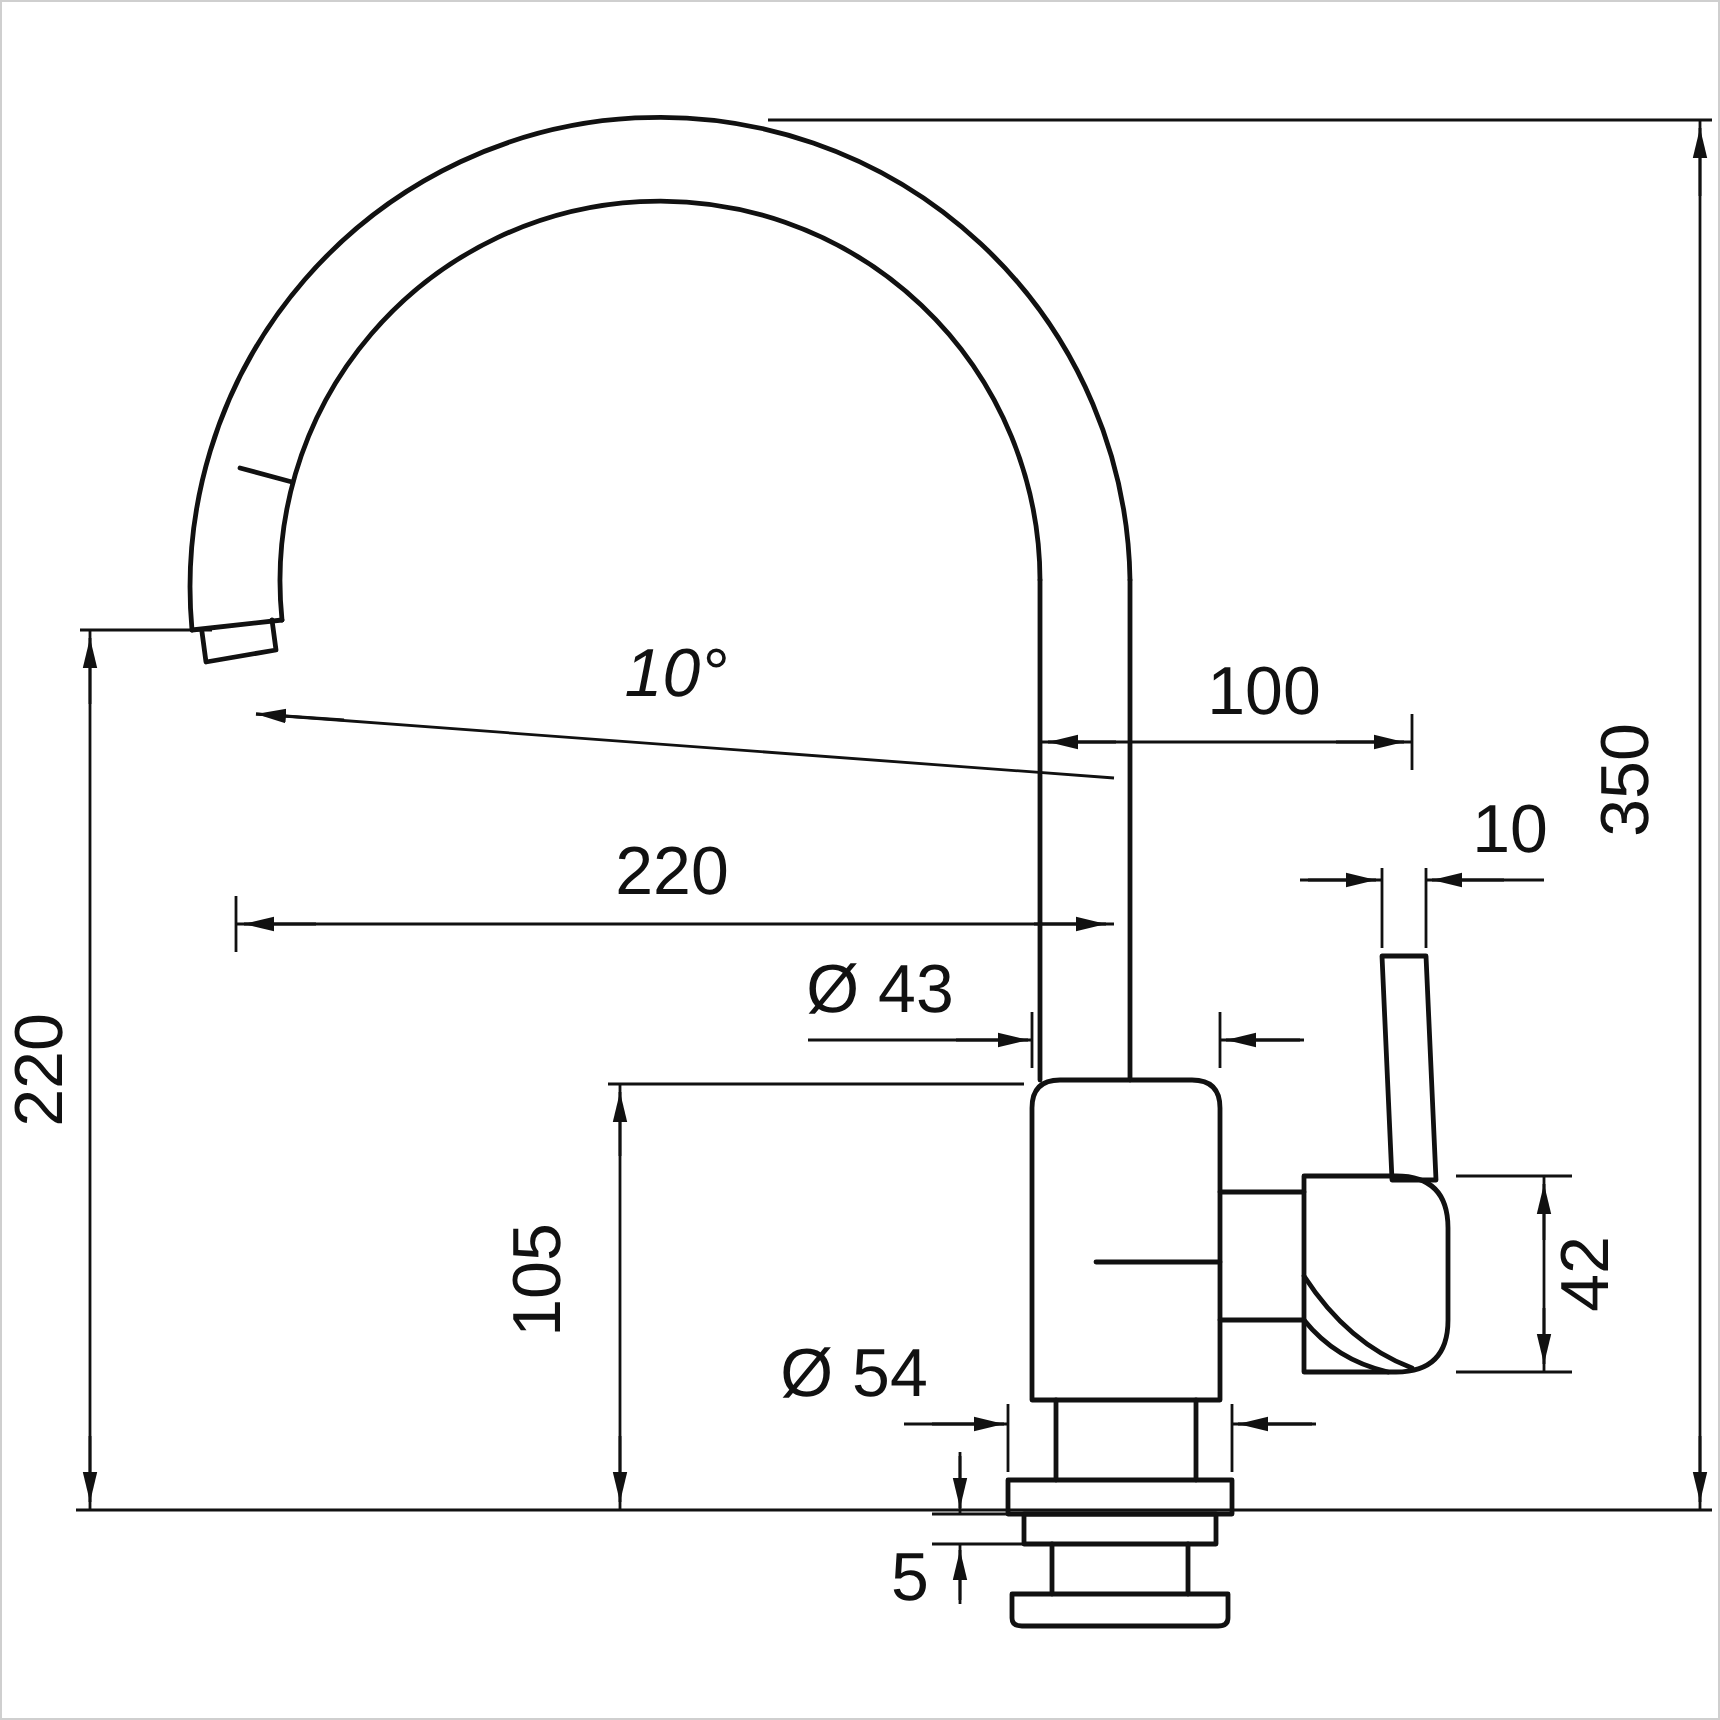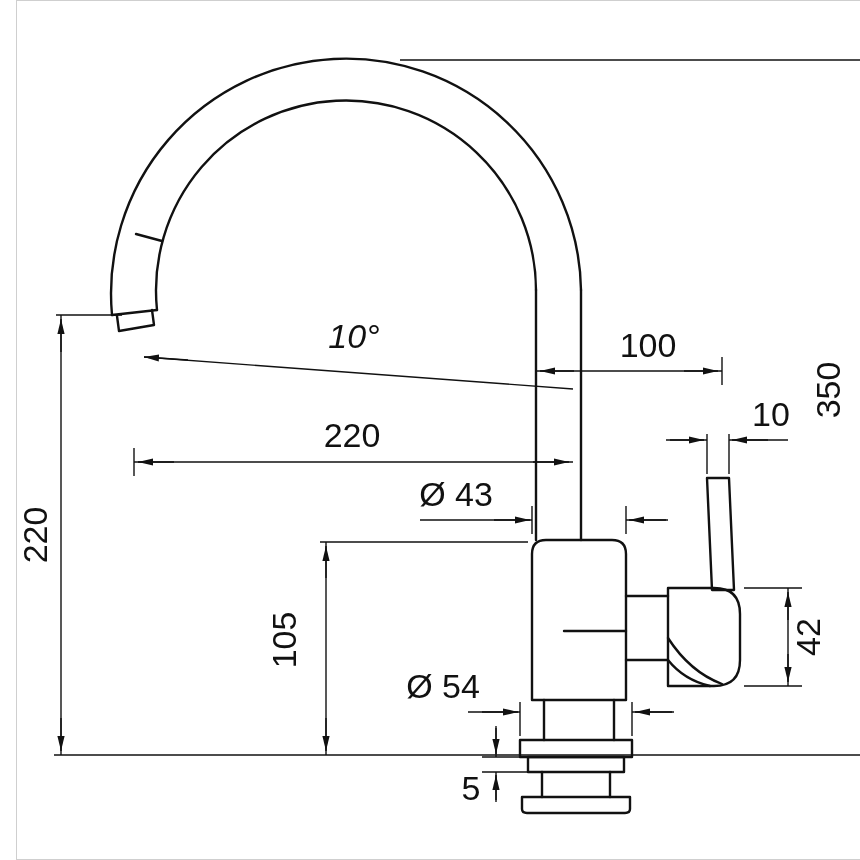--- a/index.html
+++ b/index.html
@@ -7,21 +7,20 @@
     padding: 0;
     background: #ffffff;
     width: 860px;
     height: 860px;
     font-family: "Liberation Sans", sans-serif;
   }
   .canvas-wrap {
     width: 744px;
     height: 860px;
     position: relative;
-    margin-left: 16px;
   }
   svg text {
     user-select: none;
   }
 </style>
 </head>
 <body>
 
 <div class="canvas-wrap">
 <svg width="860" height="860" viewBox="0 0 860 860" xmlns="http://www.w3.org/2000/svg">

